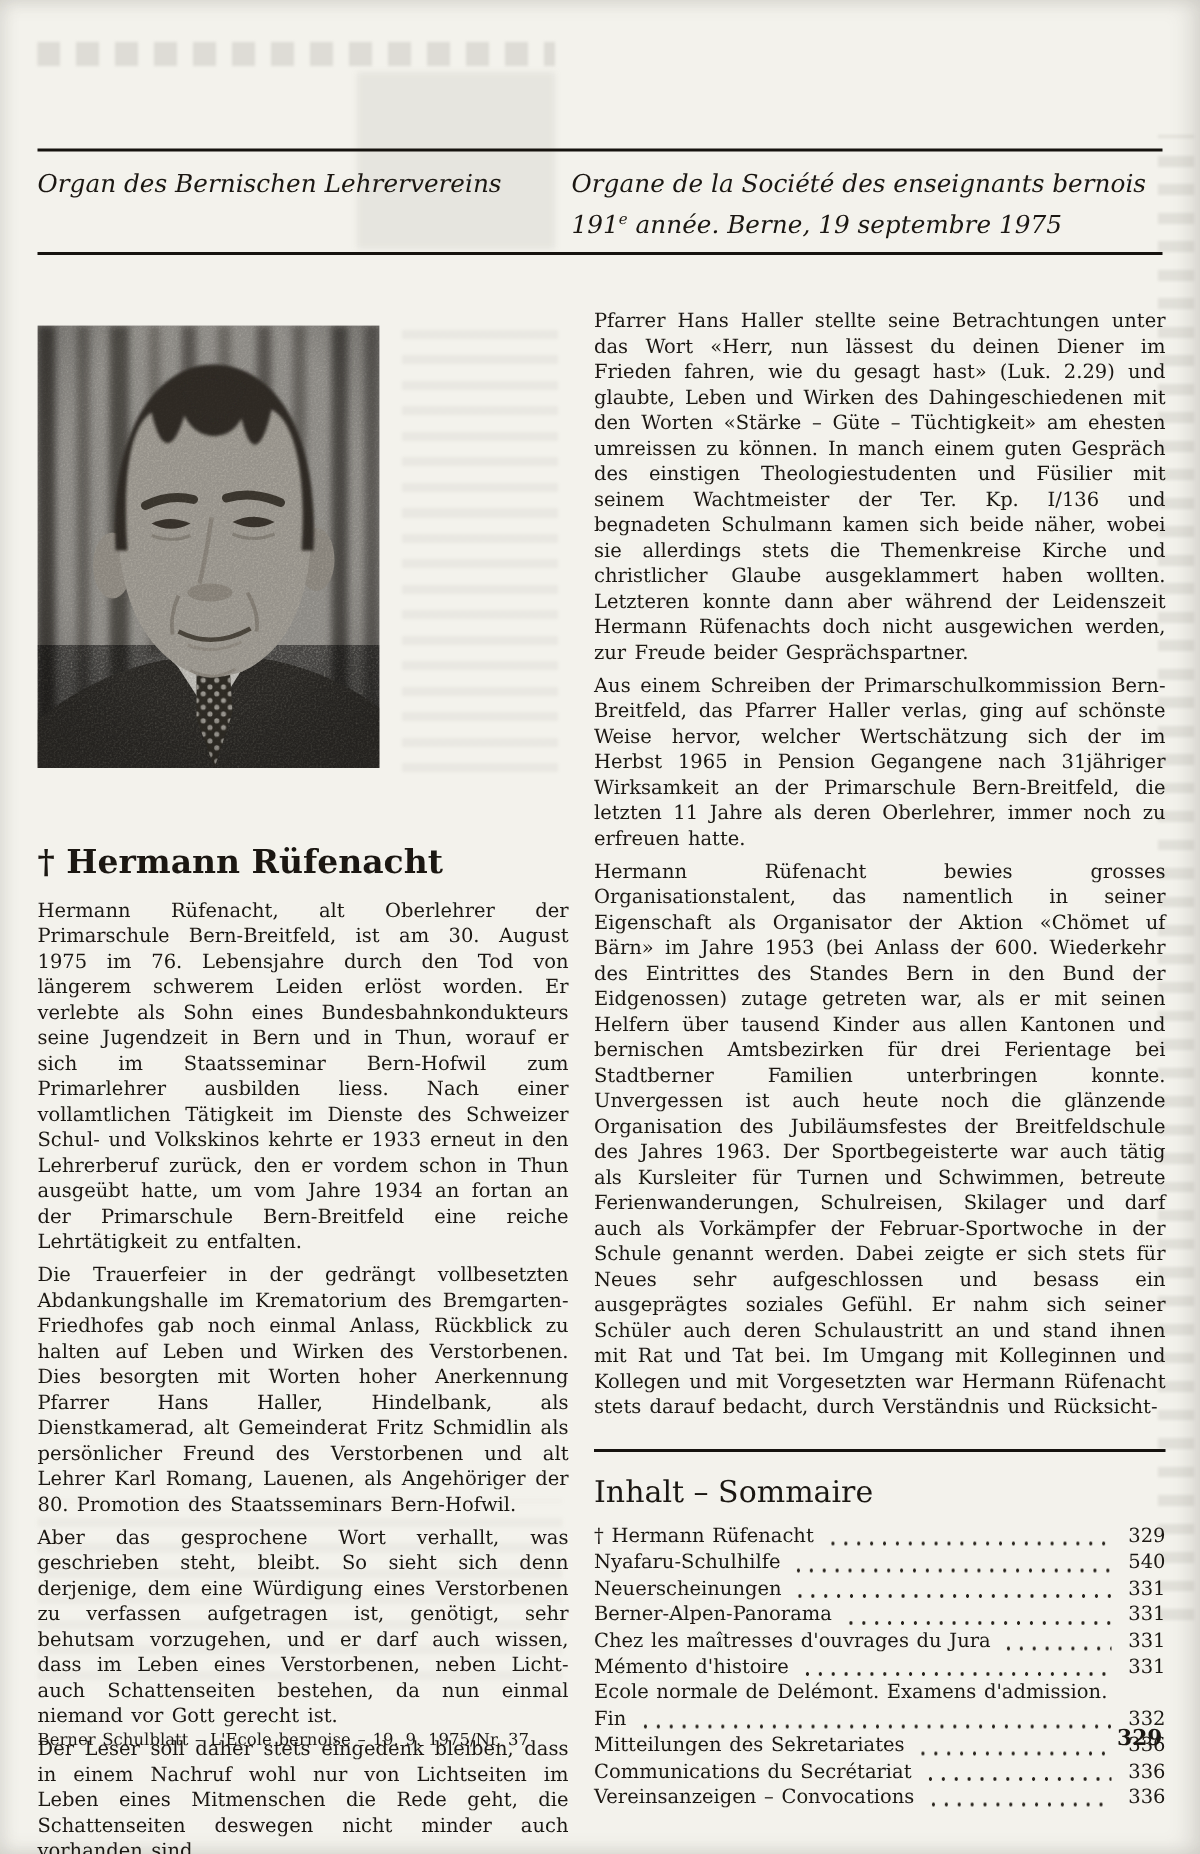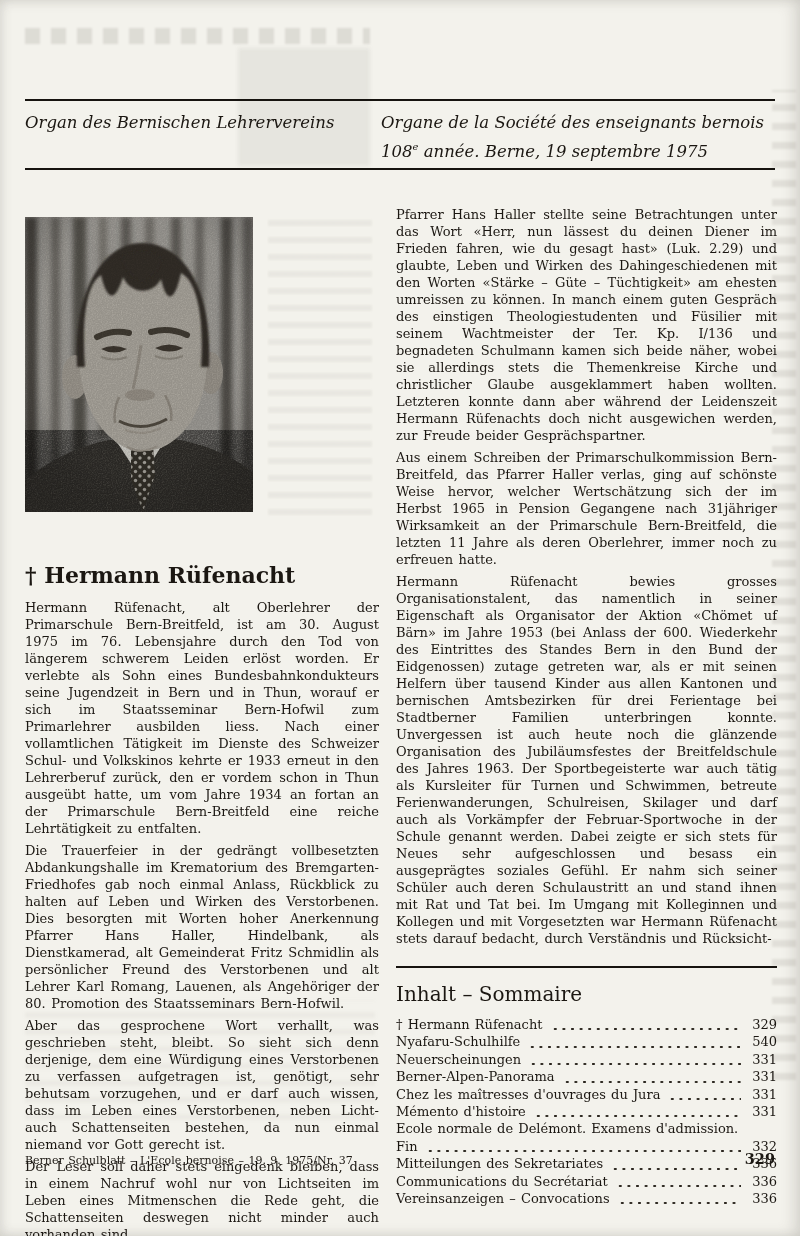--- a/index.html
+++ b/index.html
@@ -77,21 +77,21 @@
   <div class="bleed b5"></div>
 
   <div class="rule rule1"></div>
 
   <div class="subtitles">
     <div class="sub-left">
       <div class="subline">Organ des Bernischen Lehrervereins</div>
     </div>
     <div class="sub-right">
       <div class="subline">Organe de la Société des enseignants bernois</div>
-      <div class="subline"><span>108</span><sup>e</sup><span> année. Berne, 19 septembre 1975</span></div>
+      <div class="subline"><span>191</span><sup>e</sup><span> année. Berne, 19 septembre 1975</span></div>
     </div>
   </div>
   <div class="rule rule2"></div>
 
   <div class="col-left">
     <div class="photo-frame" title="Schwarzweiss-Porträtfoto von Hermann Rüfenacht vor gestreiftem Vorhang">
       <svg width="228" height="295" viewBox="0 0 228 295" xmlns="http://www.w3.org/2000/svg">
         <defs>
           <filter id="grain">
               <feTurbulence type="fractalNoise" baseFrequency="0.8" numOctaves="2" result="n"></feTurbulence>

